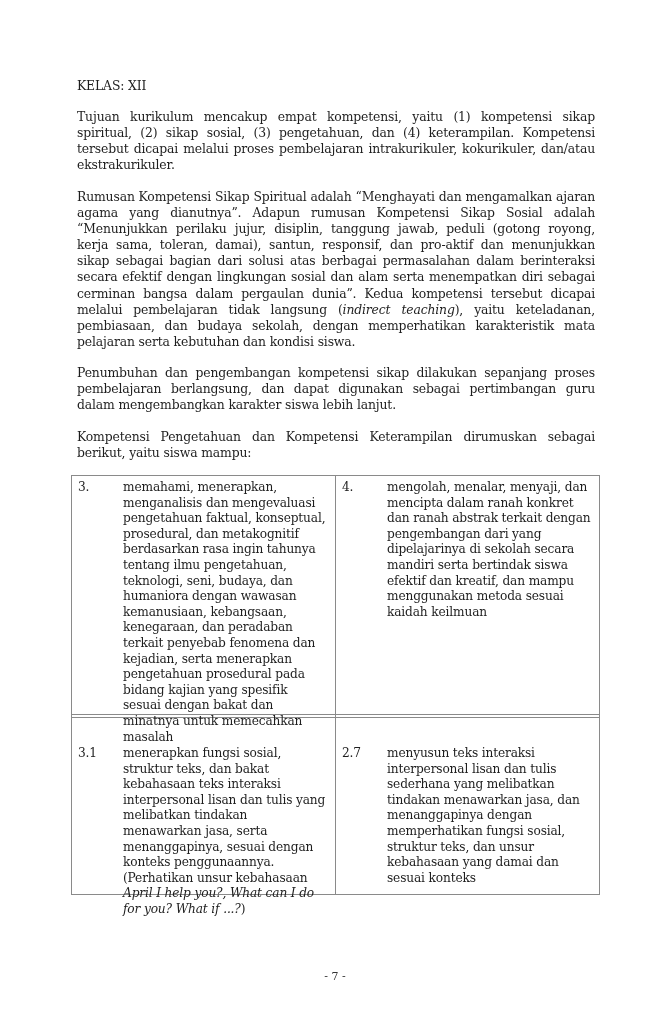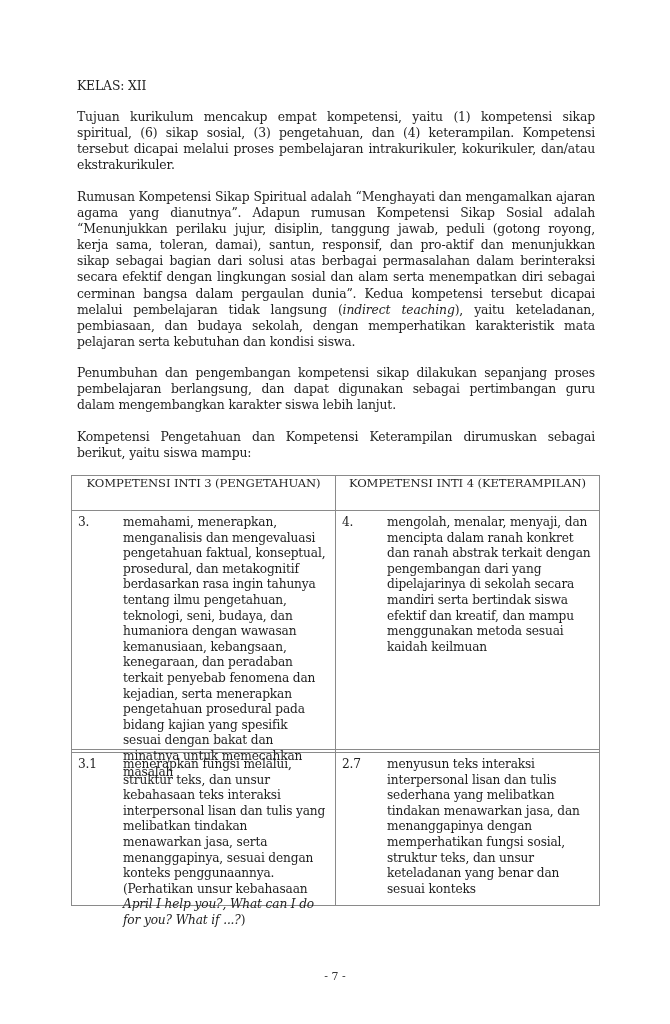--- a/index.html
+++ b/index.html
@@ -36,62 +36,58 @@
     font-weight: normal; text-align: center; height: 34px;
     vertical-align: middle; font-size: 11.6px; letter-spacing: -0.1px;
   }
   tr.gap td { height: 2px; border-left: 1px solid #8a8a8a; border-right: 1px solid #8a8a8a; }
   .cell {
     display: flex; padding: 4px 8px 8px 6px;
   }
   .num { width: 45px; flex: 0 0 45px; }
   .body { flex: 1; }
   .row1 .cell { height: 226px; }
-  .row2 .cell { height: 140px; }
+  .row2 .cell { height: 140px; margin-top: 24px; }
   .page-num {
     position: absolute; top: 970px; left: 0; width: 670px; text-align: center;
     font-size: 11px; color: #333;
   }
   i { font-style: italic; }
 </style>
 </head>
 <body>
 
 <div class="page">
 
   <div class="text-block kelas">
     <p>KELAS: XII</p>
   </div>
 
   <div class="text-block p1">
-    <p class="last-line">Tujuan kurikulum mencakup empat kompetensi, yaitu (1) kompetensi sikap spiritual, (6) sikap sosial, (3) pengetahuan, dan (4) keterampilan. Kompetensi tersebut dicapai melalui proses pembelajaran intrakurikuler, kokurikuler, dan/atau ekstrakurikuler.</p>
+    <p class="last-line">Tujuan kurikulum mencakup empat kompetensi, yaitu (1) kompetensi sikap spiritual, (2) sikap sosial, (3) pengetahuan, dan (4) keterampilan. Kompetensi tersebut dicapai melalui proses pembelajaran intrakurikuler, kokurikuler, dan/atau ekstrakurikuler.</p>
   </div>
 
   <div class="text-block p2">
     <p class="last-line"><span>Rumusan Kompetensi Sikap Spiritual adalah “Menghayati dan mengamalkan ajaran agama yang dianutnya”. Adapun rumusan Kompetensi Sikap Sosial adalah “Menunjukkan perilaku jujur, disiplin, tanggung jawab, peduli (gotong royong, kerja sama, toleran, damai), santun, responsif, dan pro-aktif dan menunjukkan sikap sebagai bagian dari solusi atas berbagai permasalahan dalam berinteraksi secara efektif dengan lingkungan sosial dan alam serta menempatkan diri sebagai cerminan bangsa dalam pergaulan dunia”. Kedua kompetensi tersebut dicapai melalui pembelajaran tidak langsung (</span><i>indirect teaching</i><span>), yaitu keteladanan, pembiasaan, dan budaya sekolah, dengan memperhatikan karakteristik mata pelajaran serta kebutuhan dan kondisi siswa.</span></p>
   </div>
 
   <div class="text-block p3">
     <p class="last-line">Penumbuhan dan pengembangan kompetensi sikap dilakukan sepanjang proses pembelajaran berlangsung, dan dapat digunakan sebagai pertimbangan guru dalam mengembangkan karakter siswa lebih lanjut.</p>
   </div>
 
   <div class="text-block p4">
     <p class="last-line">Kompetensi Pengetahuan dan Kompetensi Keterampilan dirumuskan sebagai berikut, yaitu siswa mampu:</p>
   </div>
 
   <table class="kd">
     <colgroup>
         <col class="c1">
         <col class="c2">
       </colgroup>
     <tbody>
-        <tr>
-      <th class="hdr">KOMPETENSI INTI 3 (PENGETAHUAN)</th>
-      <th class="hdr">KOMPETENSI INTI 4 (KETERAMPILAN)</th>
-    </tr>
     <tr class="row1">
       <td>
         <div class="cell">
           <span class="num">3.</span>
           <span class="body">memahami, menerapkan, menganalisis dan mengevaluasi pengetahuan faktual, konseptual, prosedural, dan metakognitif berdasarkan rasa ingin tahunya tentang ilmu pengetahuan, teknologi, seni, budaya, dan humaniora dengan wawasan kemanusiaan, kebangsaan, kenegaraan, dan peradaban terkait penyebab fenomena dan kejadian, serta menerapkan pengetahuan prosedural pada bidang kajian yang spesifik sesuai dengan bakat dan minatnya untuk memecahkan masalah</span>
         </div>
       </td>
       <td>
         <div class="cell">
           <span class="num">4.</span>
@@ -100,27 +96,27 @@
       </td>
     </tr>
     <tr class="gap">
           <td></td>
           <td></td>
         </tr>
     <tr class="row2">
       <td>
         <div class="cell">
           <span class="num">3.1</span>
-          <span class="body"><span>menerapkan fungsi melalui, struktur teks, dan unsur kebahasaan teks interaksi interpersonal lisan dan tulis yang melibatkan tindakan menawarkan jasa, serta menanggapinya, sesuai dengan konteks penggunaannya. (Perhatikan unsur kebahasaan </span><i>April I help you?, What can I do for you? What if ...?</i><span>)</span></span>
+          <span class="body"><span>menerapkan fungsi sosial, struktur teks, dan bakat kebahasaan teks interaksi interpersonal lisan dan tulis yang melibatkan tindakan menawarkan jasa, serta menanggapinya, sesuai dengan konteks penggunaannya. (Perhatikan unsur kebahasaan </span><i>April I help you?, What can I do for you? What if ...?</i><span>)</span></span>
         </div>
       </td>
       <td>
         <div class="cell">
           <span class="num">2.7</span>
-          <span class="body">menyusun teks interaksi interpersonal lisan dan tulis sederhana yang melibatkan tindakan menawarkan jasa, dan menanggapinya dengan memperhatikan fungsi sosial, struktur teks, dan unsur keteladanan yang benar dan sesuai konteks</span>
+          <span class="body">menyusun teks interaksi interpersonal lisan dan tulis sederhana yang melibatkan tindakan menawarkan jasa, dan menanggapinya dengan memperhatikan fungsi sosial, struktur teks, dan unsur kebahasaan yang damai dan sesuai konteks</span>
         </div>
       </td>
     </tr>
   </tbody>
     </table>
 
   <div class="page-num">- 7 -</div>
 </div>
 
 </body></html>

